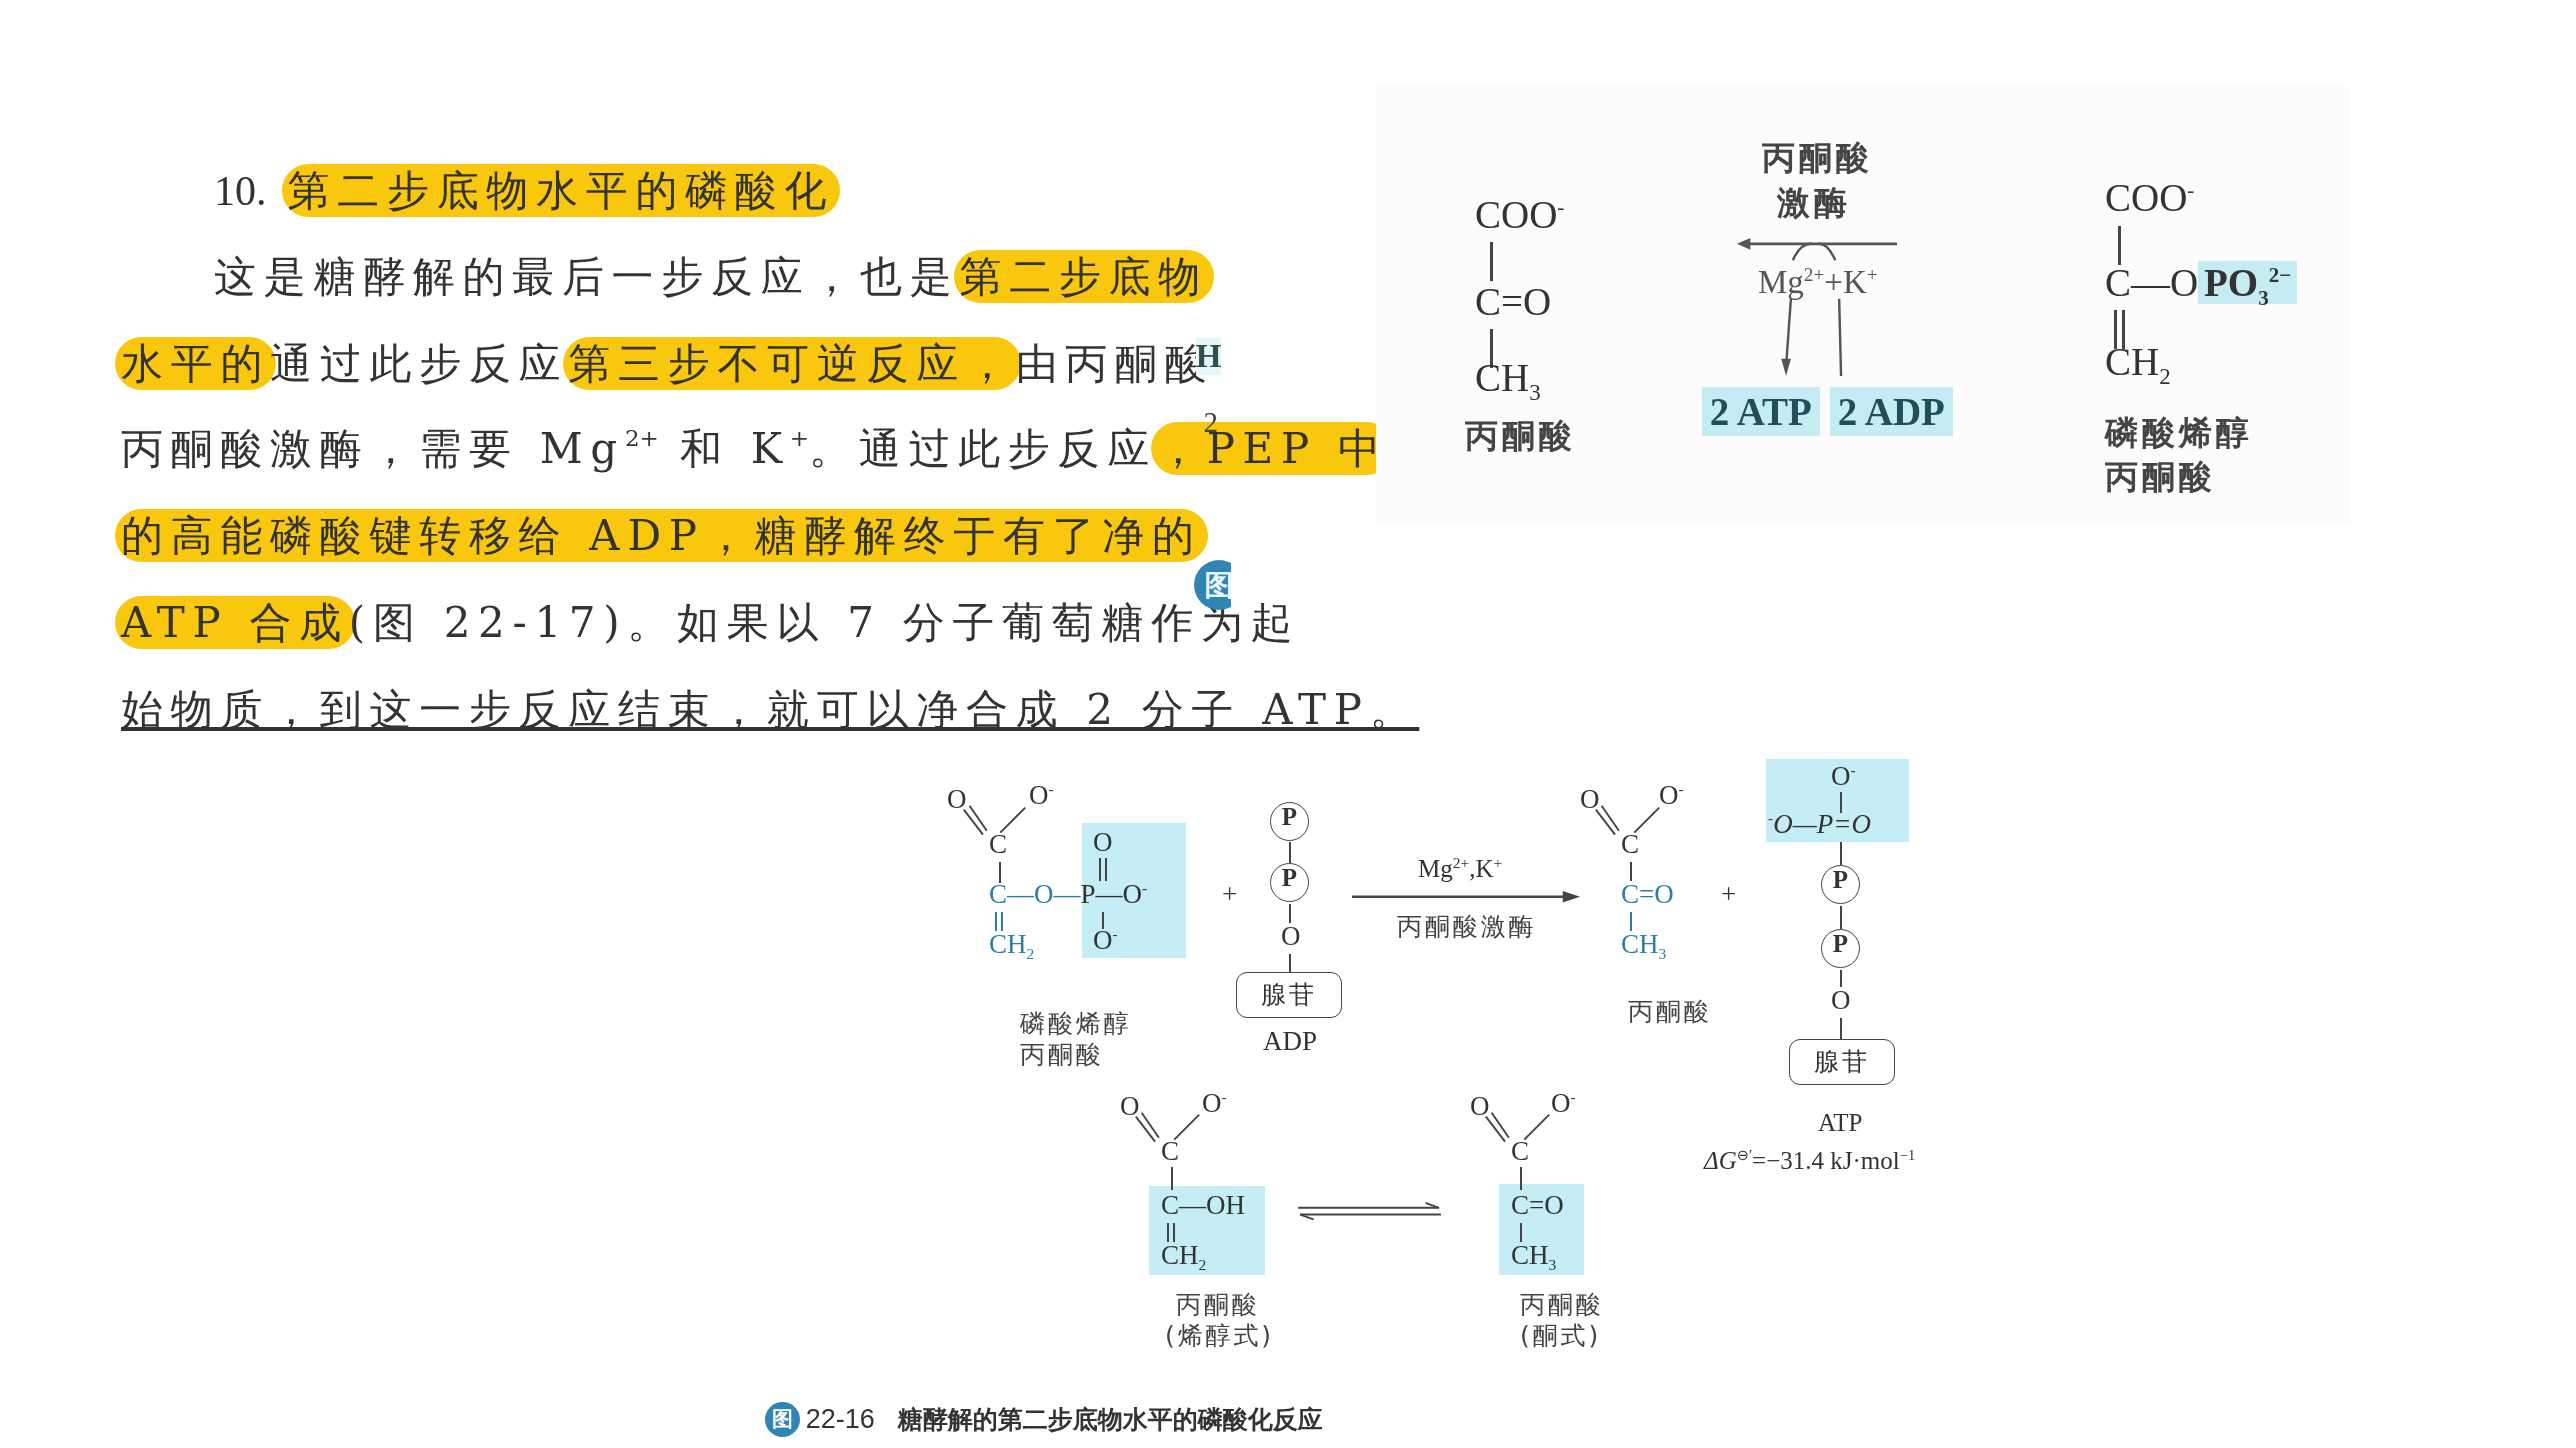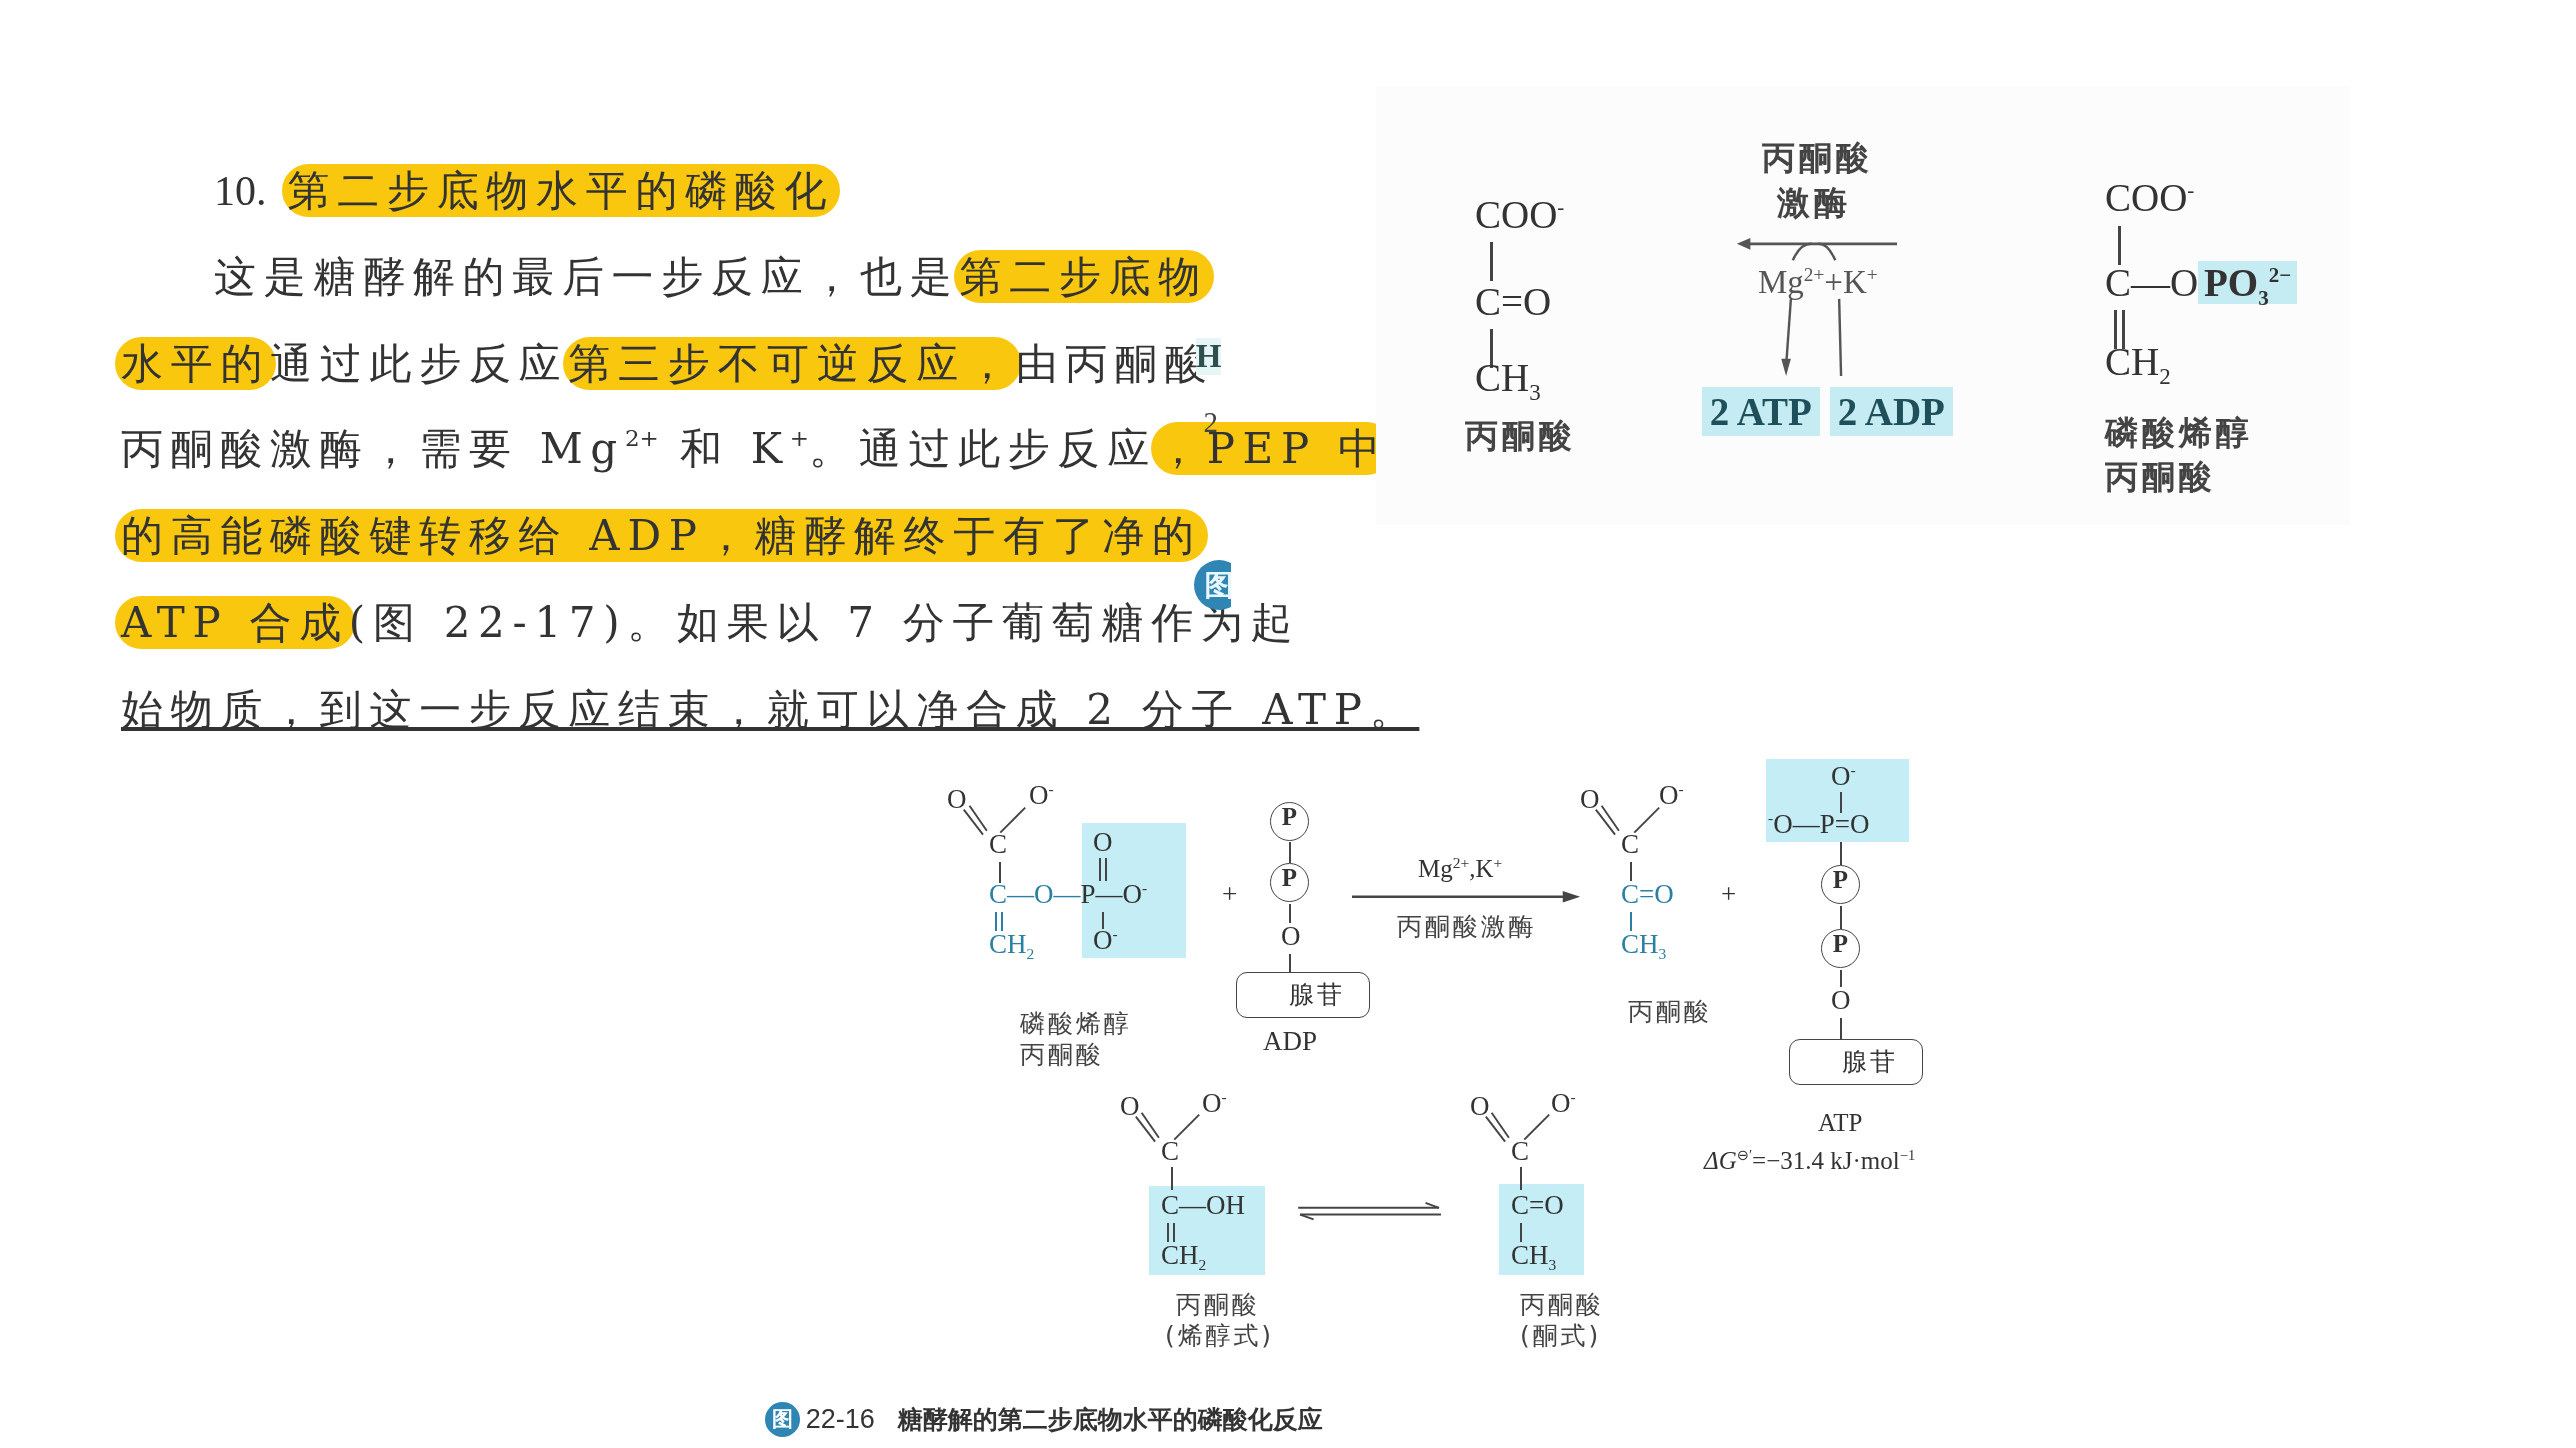--- a/index.html
+++ b/index.html
@@ -39,21 +39,21 @@
   .lbl { font-family:"DejaVu Sans",sans-serif; font-weight:bold; font-size:33px; color:#444; letter-spacing:3.9px; }
   .vbar { position:absolute; width:2.9px; background:#444; }
   .cyan { background:#c6ecf3; }
   .teal-bold { font-weight:bold; color:#1f4f5a; font-size:39px; }
 
   
   .rx { position:absolute; font-family:"Liberation Serif",serif; font-size:27px; color:#333; white-space:nowrap; }
   .blue { color:#2a7fa3; }
   .rx-lbl { position:absolute; font-family:"DejaVu Sans",sans-serif; font-size:25px; color:#444; white-space:nowrap; letter-spacing:2.9px; }
   .circle-p { position:absolute; width:37px; height:37px; border:1.9px solid #444; border-radius:50%; text-align:center; line-height:37px; font:bold 25px "Liberation Serif",serif; color:#333; background:#fff; }
-  .pill { position:absolute; border:1.9px solid #444; border-radius:11px; text-align:center; font:25px "DejaVu Sans",sans-serif; color:#333; letter-spacing:2.9px; background:#fff;padding-left:28px; }
+  .pill { position:absolute; border:1.9px solid #444; border-radius:11px; text-align:center; font:25px "DejaVu Sans",sans-serif; color:#333; letter-spacing:2.9px; background:#fff; }
   .line-seg { position:absolute; background:#444; }
   .cyanbox { position:absolute; background:#c4edf5; }
 
   .caption { position:absolute; left:765px; top:1402px; white-space:nowrap; }
   .cap-icon { display:inline-block; width:35px; height:35px; border-radius:50%; background:#2f86b5; color:#fff; font:bold 21px "DejaVu Sans",sans-serif; text-align:center; line-height:35px; vertical-align:middle; }
   .cap-num { font:27px "Liberation Sans",sans-serif; color:#333; margin-left:5.8px; vertical-align:middle; }
   .cap-text { font:bold 25px "DejaVu Sans",sans-serif; color:#333; margin-left:23px; vertical-align:middle; }
 </style>
 </head>
 <body>
@@ -184,21 +184,21 @@
   <div class="rx blue" style="left:1621px; top:879px;">C=O</div>
   <div class="line-seg" style="left:1630px; top:912px; width:1.9px; height:19.3px; background:#2a7fa3;"></div>
   <div class="rx blue" style="left:1621px; top:929px;"><span>CH</span><sub style="font-size:15.5px;">3</sub></div>
   <div class="rx-lbl" style="left:1628px; top:995px;">丙酮酸</div>
 
   <div class="rx" style="left:1721px; top:879px;">+</div>
 
   <div class="cyanbox" style="left:1766px; top:759px; width:143px; height:83px;"></div>
   <div class="rx" style="left:1831px; top:761px;"><span>O</span><sup style="font-size:15.5px;">-</sup></div>
   <div class="line-seg" style="left:1840px; top:792px; width:1.9px; height:21px;"></div>
-  <div class="rx" style="left:1768px; top:809px;"><sup style="font-size:15.5px;">-</sup><span>O</span>—<span>P</span><span>=O</span></div>
+  <div class="rx" style="left:1768px; top:809px;font-style:italic;"><sup style="font-size:15.5px;">-</sup><span>O</span>—<span>P</span><span>=O</span></div>
   <div class="line-seg" style="left:1840px; top:842px; width:1.9px; height:23px;"></div>
   <div class="circle-p" style="left:1821px; top:865px;">P</div>
   <div class="line-seg" style="left:1840px; top:906px; width:1.9px; height:23px;"></div>
   <div class="circle-p" style="left:1821px; top:929px;">P</div>
   <div class="line-seg" style="left:1840px; top:970px; width:1.9px; height:17.4px;"></div>
   <div class="rx" style="left:1831px; top:985px;">O</div>
   <div class="line-seg" style="left:1840px; top:1018px; width:1.9px; height:21px;"></div>
   <div class="pill" style="left:1789px; top:1039px; width:104px; height:44px; line-height:44px;">腺苷</div>
   <div class="rx" style="left:1818px; top:1109px; font-size:25px;">ATP</div>
   <div class="rx" style="left:1704px; top:1147px; font-size:25px;"><i>ΔG</i><sup style="font-size:14.5px;">⊖′</sup><span>=−31.4 kJ·mol</span><sup style="font-size:14.5px;">−1</sup></div>

